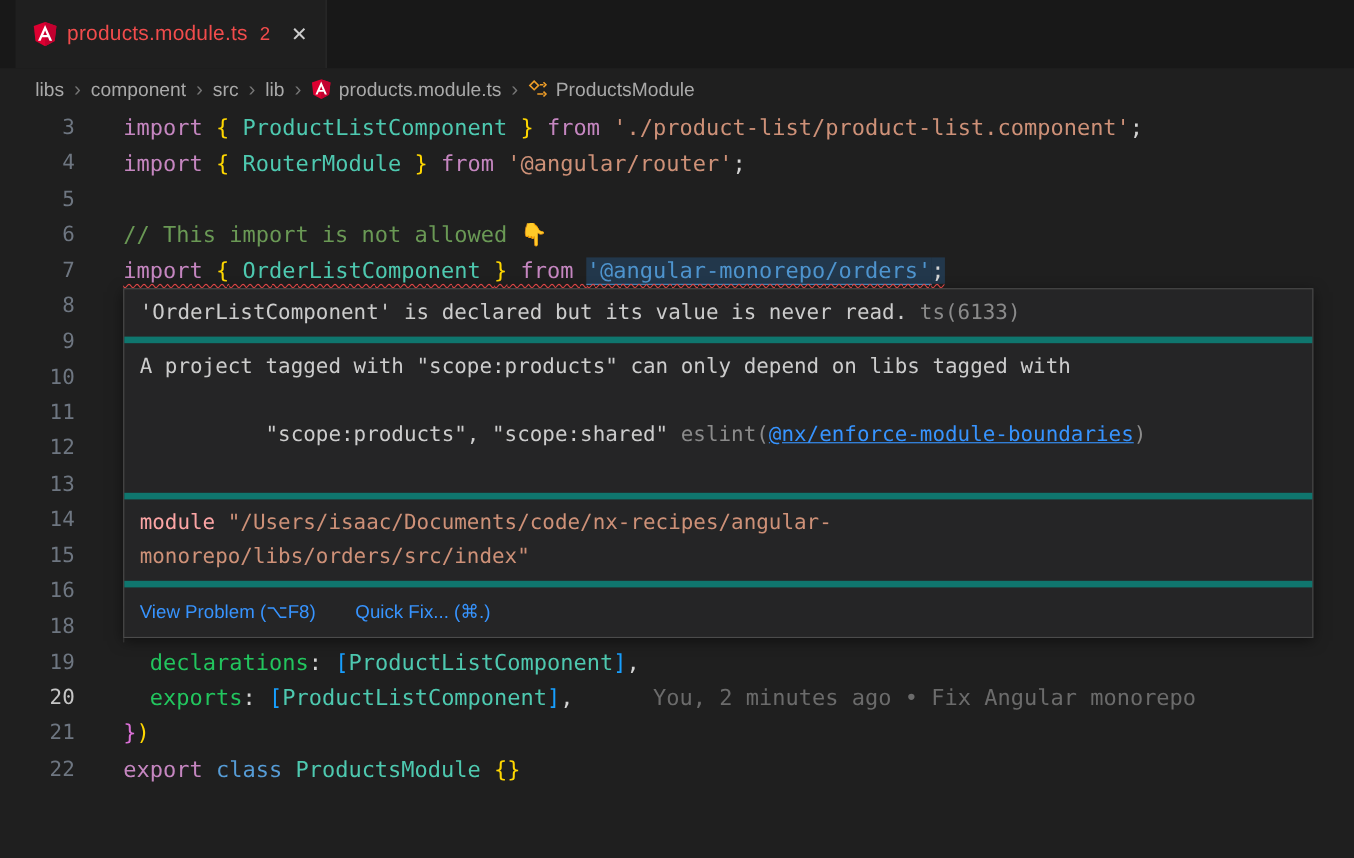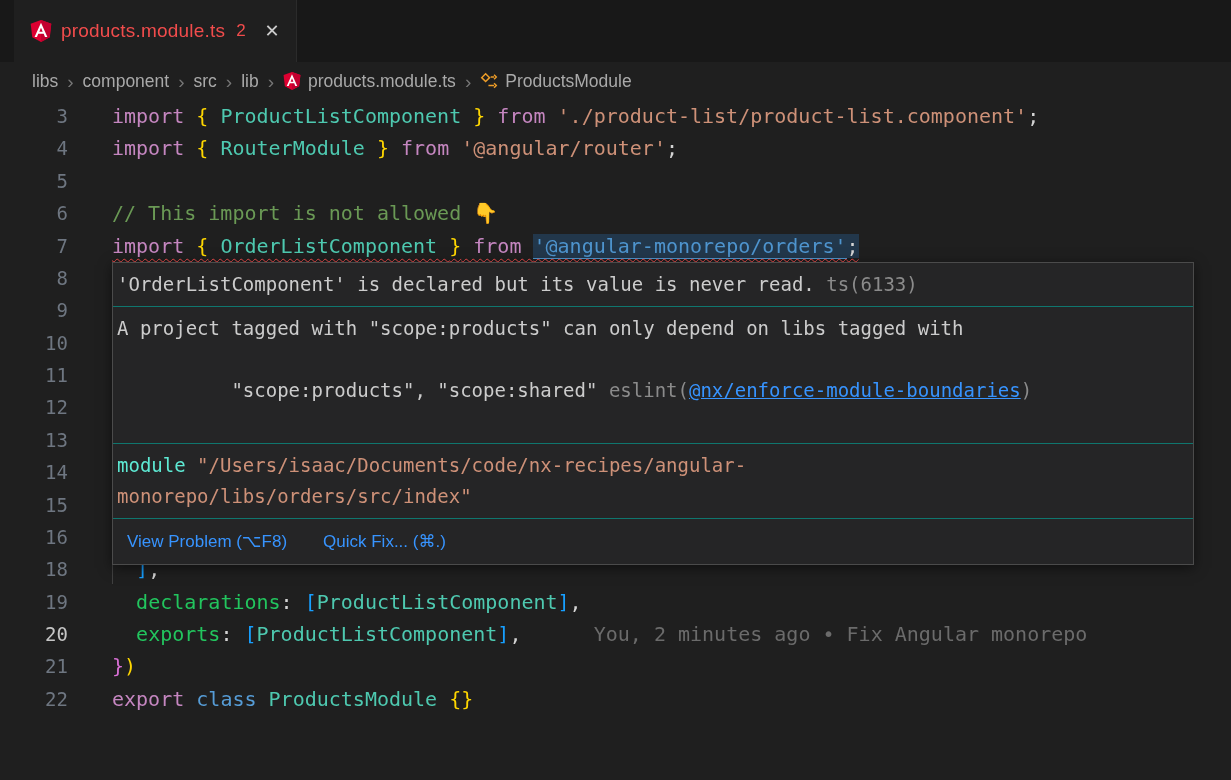--- a/index.html
+++ b/index.html
@@ -38,24 +38,24 @@
   .tok.sq{text-decoration:underline wavy #f14c4c;text-decoration-thickness:1px;text-underline-offset:5px;text-decoration-skip-ink:none;}
   .tok.lnk{color:#4e94ce;border-bottom:1px solid #4e94ce;}
   .tok.hl{background:rgba(38,79,120,.5);margin-top:34px;}
   .guide{position:absolute;top:2px;bottom:2px;width:1px;background:#404040;}
   .blame{color:#6b6b6b;margin-left:6ch;margin-top:20px;}
 
   
   .hover-popup{position:absolute;left:112px;top:162px;width:1080px;z-index:5;background:#252526;
                border:1px solid #4b4b4b;box-shadow:0 3px 12px rgba(0,0,0,.5);color:#cccccc;
                font-size:19px;line-height:31px;}
-  .hp-sec{padding:6px 4px;border-bottom:1px solid #0f766e;}
+  .hp-sec{padding:6px 14px;border-bottom:6px solid #0f766e;}
   .hp-line{white-space:pre-wrap;}
   .hp-dim{color:#8b8b8b;}
-  .hp-kw{color:#5eead4;}
+  .hp-kw{color:#fca5a5;}
   .hp-str{color:#ce9178;}
   .hp-link{color:#3794ff;text-decoration:underline;cursor:pointer;}
   .hp-actions{padding:7px 14px;display:flex;gap:36px;font-family:"Liberation Sans","DejaVu Sans",sans-serif;font-size:17px;}
   .hp-actions a{color:#3794ff;cursor:pointer;text-decoration:none;}
 </style>
 </head>
 <body>
 
 <div class="app">
 

